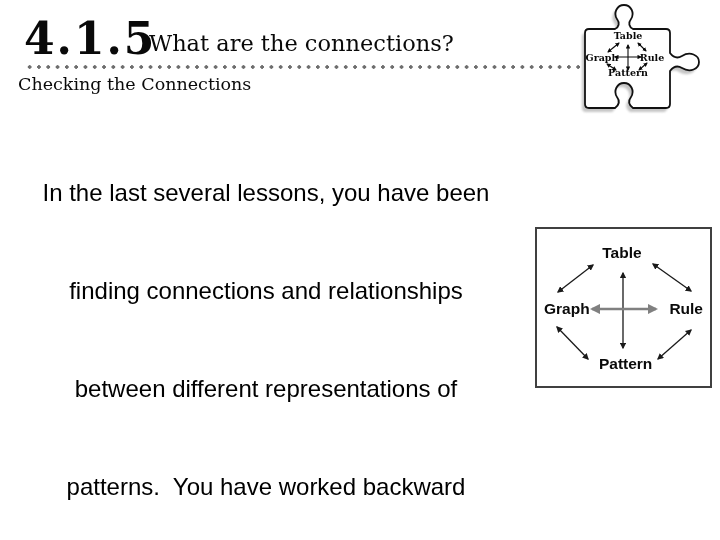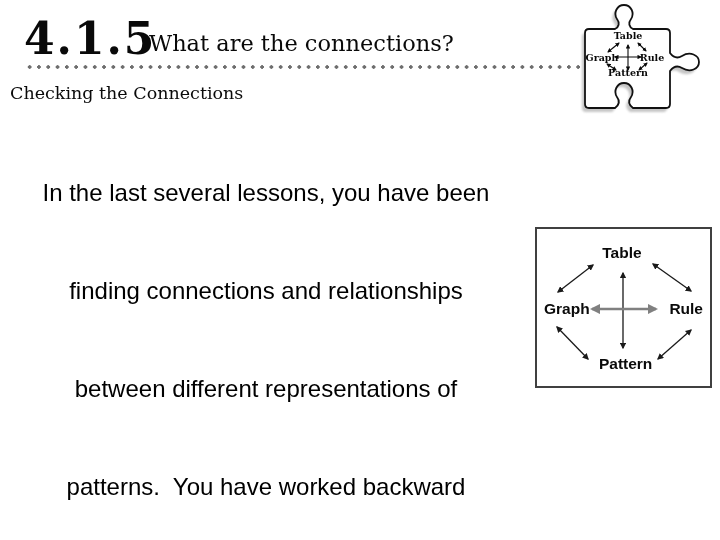--- a/index.html
+++ b/index.html
@@ -8,22 +8,22 @@
 
   
   .lesson-num{position:absolute;left:24px;top:13px;
               font-family:"DejaVu Serif",serif;font-weight:600;font-size:44px;
               letter-spacing:2px;color:#090909;}
   .title{position:absolute;left:149px;top:30px;
          font-family:"DejaVu Serif",serif;font-weight:400;font-size:22.5px;color:#090909;}
   .dots{position:absolute;left:25px;top:64px;width:557px;height:6px;
         background-image:radial-gradient(circle,#6e6e6e 1.55px,transparent 1.8px);
         background-size:9.3px 6px;background-repeat:repeat-x;}
-  .subtitle{position:absolute;left:10px;top:74px;
-            font-family:"DejaVu Serif",serif;font-size:17.5px;color:#0a0a0a;margin-top:9px;}
+  .subtitle{position:absolute;left:18px;top:74px;
+            font-family:"DejaVu Serif",serif;font-size:17.5px;color:#0a0a0a;}
 
   
   .puzzle{position:absolute;left:578px;top:0px;}
   .puzzle text{font-family:"DejaVu Serif",serif;font-weight:bold;font-size:9.5px;fill:#0a0a0a;}
 
   
   .bodytext{position:absolute;left:-4px;top:112px;width:540px;text-align:center;
             font-size:24px;line-height:32.6px;white-space:pre;color:#000;}
 
   

